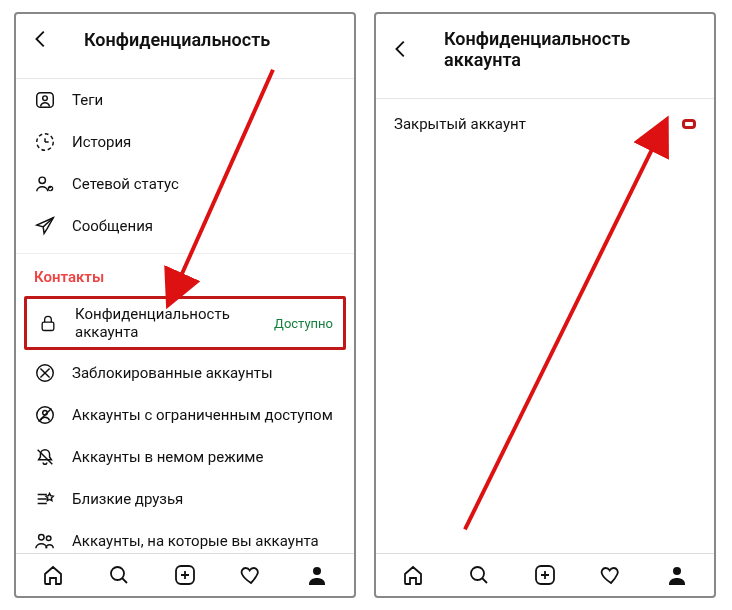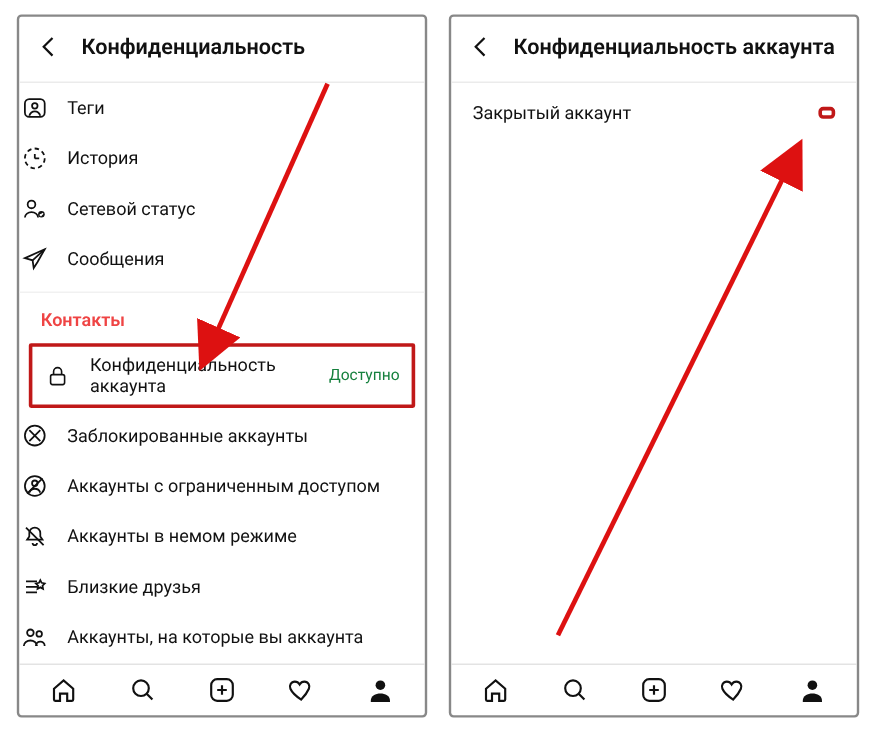--- a/index.html
+++ b/index.html
@@ -19,43 +19,43 @@
     width: 342px;
     height: 586px;
     display: flex;
     flex-direction: column;
     overflow: hidden;
     background: #fff;
   }
   .header {
     display: flex;
     align-items: center;
-    gap: 16px;
-    padding: 14px 16px 18px 14px;
+    gap: 32px;
+    padding: 14px 16px 28px 14px;
     border-bottom: 1px solid #e6e6e6;
   }
   .back-btn {
     width: 22px; height: 22px;
     display: flex; align-items: center; justify-content: center;
     cursor: pointer;
   }
   .page-title {
     font-size: 18px;
     font-weight: 600;
     color: #111;
   }
   .content {
     flex: 1 1 auto;
     overflow: hidden;
   }
   .list-item {
     display: flex;
     align-items: center;
     gap: 16px;
-    padding: 10px 2px;
+    padding: 10px 18px;
     font-size: 15px;
     color: #111;
     cursor: pointer;
   }
   .icon {
     width: 22px; height: 22px;
     display: flex; align-items: center; justify-content: center;
     flex-shrink: 0;
   }
   .section-header {

